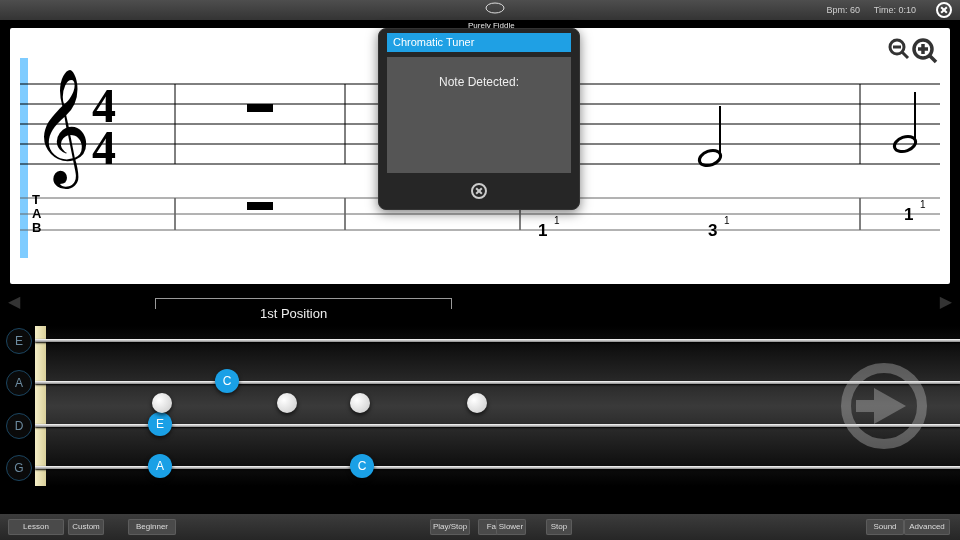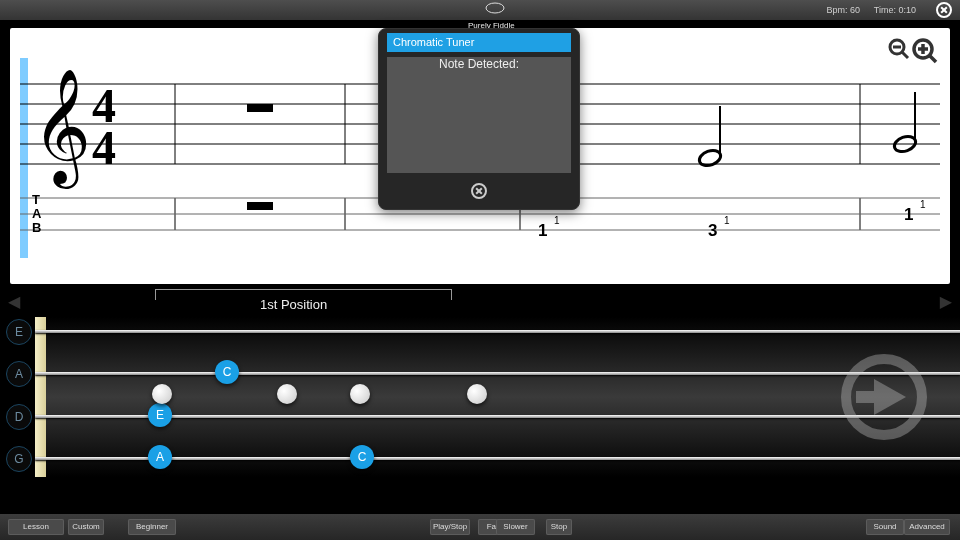--- a/index.html
+++ b/index.html
@@ -28,28 +28,28 @@
   .zoom-out{right:40px}
   .zoom-in{right:12px}
 
   .nav-left,.nav-right{position:absolute;top:264px;font-size:16px;color:#333;cursor:pointer}
   .nav-left{left:-2px}
   .nav-right{right:-2px}
 
   .tuner{position:absolute;left:378px;top:28px;width:200px;height:180px;background:#262626;border:1px solid #333;border-radius:8px;box-shadow:0 3px 12px rgba(0,0,0,.5)}
   .tuner-title{position:absolute;left:8px;top:4px;right:8px;height:19px;background:#1fa0e4;color:#fff;font-size:11px;line-height:19px;padding-left:6px}
   .tuner-body{position:absolute;left:8px;top:28px;right:8px;height:116px;background:#555}
-  .tuner-body .label{text-align:center;color:#eee;font-size:12px;padding-top:0}
+  .tuner-body .label{text-align:center;color:#eee;font-size:12px;padding-top:18px}
   .tuner-body .note{text-align:center;font-size:60px;font-weight:300;color:#fff;margin-top:2px;font-family:Arial}
   .tuner-close{position:absolute;left:50%;bottom:10px;transform:translateX(-50%);width:16px;height:16px;border:2px solid #ccc;border-radius:50%;cursor:pointer;box-sizing:border-box}
   .tuner-close::before,.tuner-close::after{content:"";position:absolute;left:2px;top:5px;width:8px;height:2px;background:#ccc}
   .tuner-close::before{transform:rotate(45deg)}
   .tuner-close::after{transform:rotate(-45deg)}
 
-  .fret-area{position:absolute;left:0;top:277px;width:960px;height:216px}
+  .fret-area{position:absolute;left:0;top:286px;width:960px;height:216px}
   .pos-label{position:absolute;left:260px;top:20px;color:#eee;font-size:13px}
   .pos-bracket{position:absolute;left:155px;top:12px;width:295px;height:10px;border-top:1px solid #999;border-left:1px solid #999;border-right:1px solid #999}
   .fretboard{position:absolute;left:35px;top:40px;width:925px;height:160px;background:linear-gradient(#000 0%,#3a3a3a 50%,#000 100%)}
   .nut{position:absolute;left:35px;top:40px;width:11px;height:160px;background:linear-gradient(90deg,#f5efc8,#d9cf9a)}
   .string{position:absolute;left:35px;width:925px;height:3px;background:linear-gradient(#fff,#888);box-shadow:0 1px 2px #000}
   .open-note{position:absolute;left:6px;width:24px;height:24px;border-radius:50%;background:#0a0a0a;border:1px solid #1b4560;color:#6c8ba0;font-size:12px;display:flex;align-items:center;justify-content:center}
   .fret-note{position:absolute;width:24px;height:24px;border-radius:50%;background:#1aa0e6;color:#fff;font-size:12px;display:flex;align-items:center;justify-content:center;box-shadow:0 2px 4px rgba(0,0,0,.6)}
   .dot{position:absolute;width:20px;height:20px;border-radius:50%;background:radial-gradient(circle at 35% 35%,#fff,#c8c8c8);box-shadow:0 2px 4px rgba(0,0,0,.7)}
   .target{position:absolute;right:30px;top:74px;opacity:.35}
 
@@ -202,17 +202,17 @@
       </svg>
   </div>
 </div>
 
 <div class="bottombar">
   <div class="btn" style="left:8px;width:56px">Lesson Selector</div>
   <div class="btn" style="left:68px;width:36px">Custom Lesson</div>
   <div class="btn" style="left:128px;width:48px">Beginner</div>
   <div class="btn" style="left:430px;width:40px">Play/Stop</div>
   <div class="btn" style="left:478px;width:40px">Faster</div>
-  <div class="btn" style="left:496px;width:39px">Slower</div>
+  <div class="btn" style="left:496px;width:30px">Slower</div>
   <div class="btn" style="left:546px;width:26px">Stop</div>
   <div class="btn" style="left:866px;width:38px">Sound</div>
   <div class="btn" style="left:904px;width:46px">Advanced</div>
 </div>
 
 </body></html>

